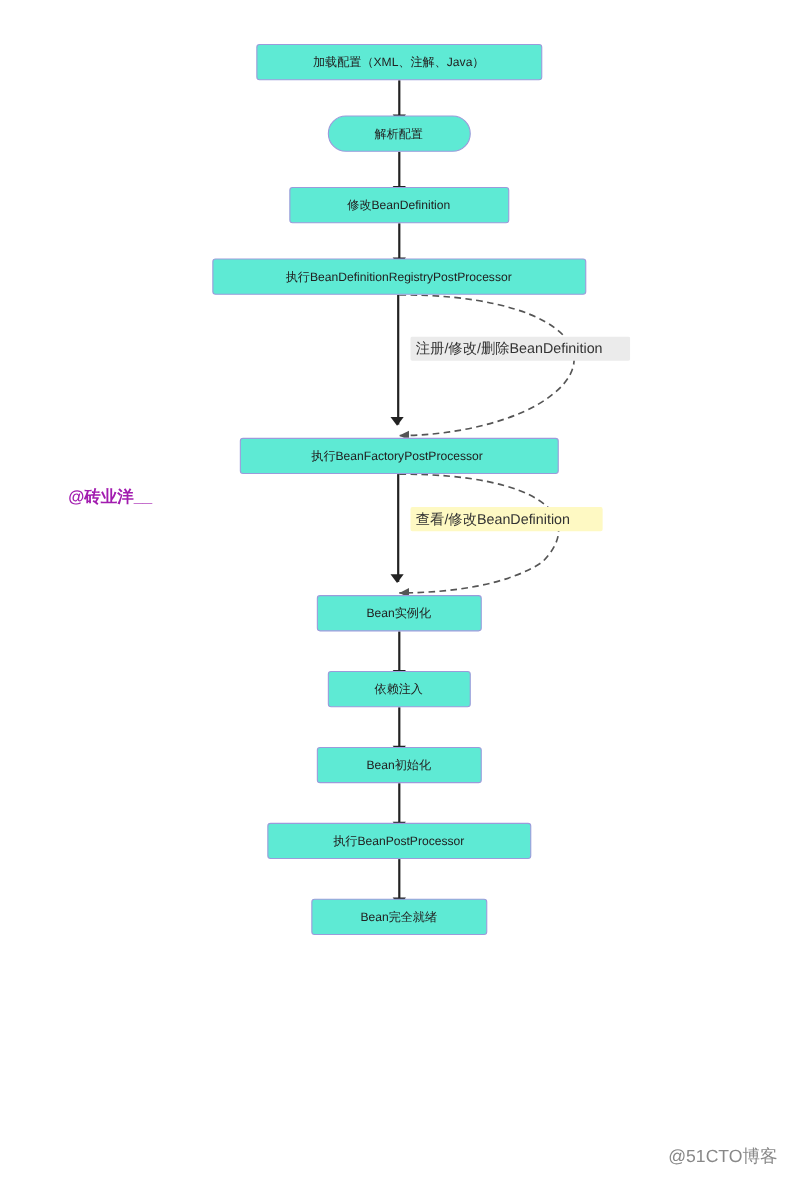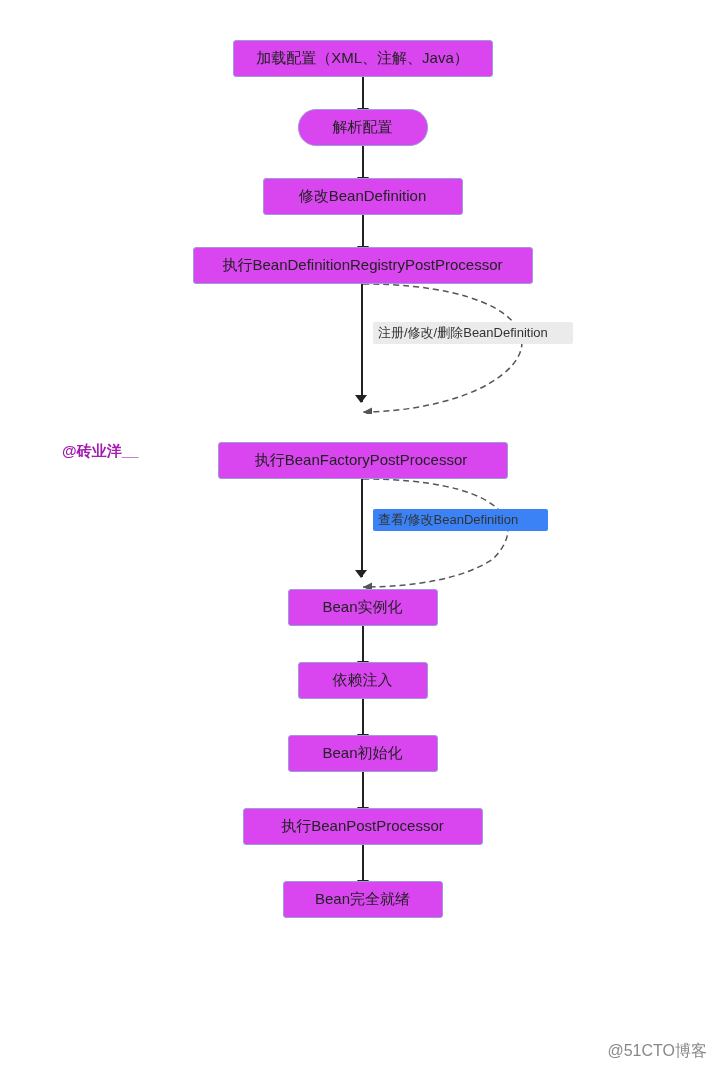--- a/index.html
+++ b/index.html
@@ -17,24 +17,24 @@
       min-height: 1080px;
       position: relative;
       display: flex;
       flex-direction: column;
       align-items: center;
       padding: 30px 0 40px 0;
     }
 
     .flow-box {
       border: 1.5px solid #9b9bdb;
-      background: #d946ef;
+      background: #5eead4;
       padding: 8px 18px;
       border-radius: 3px;
-      font-size: 15px;
+      font-size: 11px;
       color: #222;
       text-align: center;
       position: relative;
       z-index: 2;
     }
 
     .arrow-down {
       width: 2px;
       background: #222;
       margin: 0 auto;
@@ -92,21 +92,21 @@
   <div class="flow-box" style="min-width:200px;">
     <span>修改BeanDefinition</span>
   </div>
 
   <div class="arrow-down" style="height:32px;"></div>
 
   <div class="flow-box" style="min-width:340px;">
     <span>执行BeanDefinitionRegistryPostProcessor</span>
   </div>
 
-  <div style="position:relative; width:460px; height:158px; margin:0 auto;">
+  <div style="position:relative; width:460px; height:130px; margin:0 auto;">
 
     <svg width="460" height="130" style="position:absolute;top:0;left:0;">
 
       <path d="M 230,0 C 370,0 420,50 370,90 C 340,115 280,128 230,128" fill="none" stroke="#555" stroke-width="1.5" stroke-dasharray="6,4" marker-end="url(#arrowDash)"></path>
       <defs>
         <marker id="arrowDash" markerWidth="8" markerHeight="8" refX="6" refY="3" orient="auto">
           <path d="M0,0 L6,3 L0,6 Z" fill="#555"></path>
         </marker>
       </defs>
 
@@ -127,21 +127,21 @@
 
   <div style="position:relative; width:460px; height:110px; margin:0 auto;">
     <svg width="460" height="110" style="position:absolute;top:0;left:0;">
       <defs>
         <marker id="arrowDash2" markerWidth="8" markerHeight="8" refX="6" refY="3" orient="auto">
           <path d="M0,0 L6,3 L0,6 Z" fill="#555"></path>
         </marker>
       </defs>
       <path d="M 230,0 C 360,0 400,40 360,80 C 330,100 280,108 230,108" fill="none" stroke="#555" stroke-width="1.5" stroke-dasharray="6,4" marker-end="url(#arrowDash2)"></path>
       <foreignObject x="240" y="30" width="175" height="32">
-        <div xmlns="http://www.w3.org/1999/xhtml" style="font-size:13px;color:#333;background:#3b82f6;padding:2px 5px;border-radius:2px;white-space:nowrap;">
+        <div xmlns="http://www.w3.org/1999/xhtml" style="font-size:13px;color:#333;background:#fef9c3;padding:2px 5px;border-radius:2px;white-space:nowrap;">
           查看/修改BeanDefinition
         </div>
       </foreignObject>
     </svg>
 
     <div style="position:absolute; left:228px; top:0; width:2px; height:98px; background:#222;"></div>
     <div style="position:absolute; left:222px; top:91px; width:0; height:0; border-left:6px solid transparent; border-right:6px solid transparent; border-top:8px solid #222;"></div>
   </div>
 
   <div class="flow-box" style="min-width:150px;">

